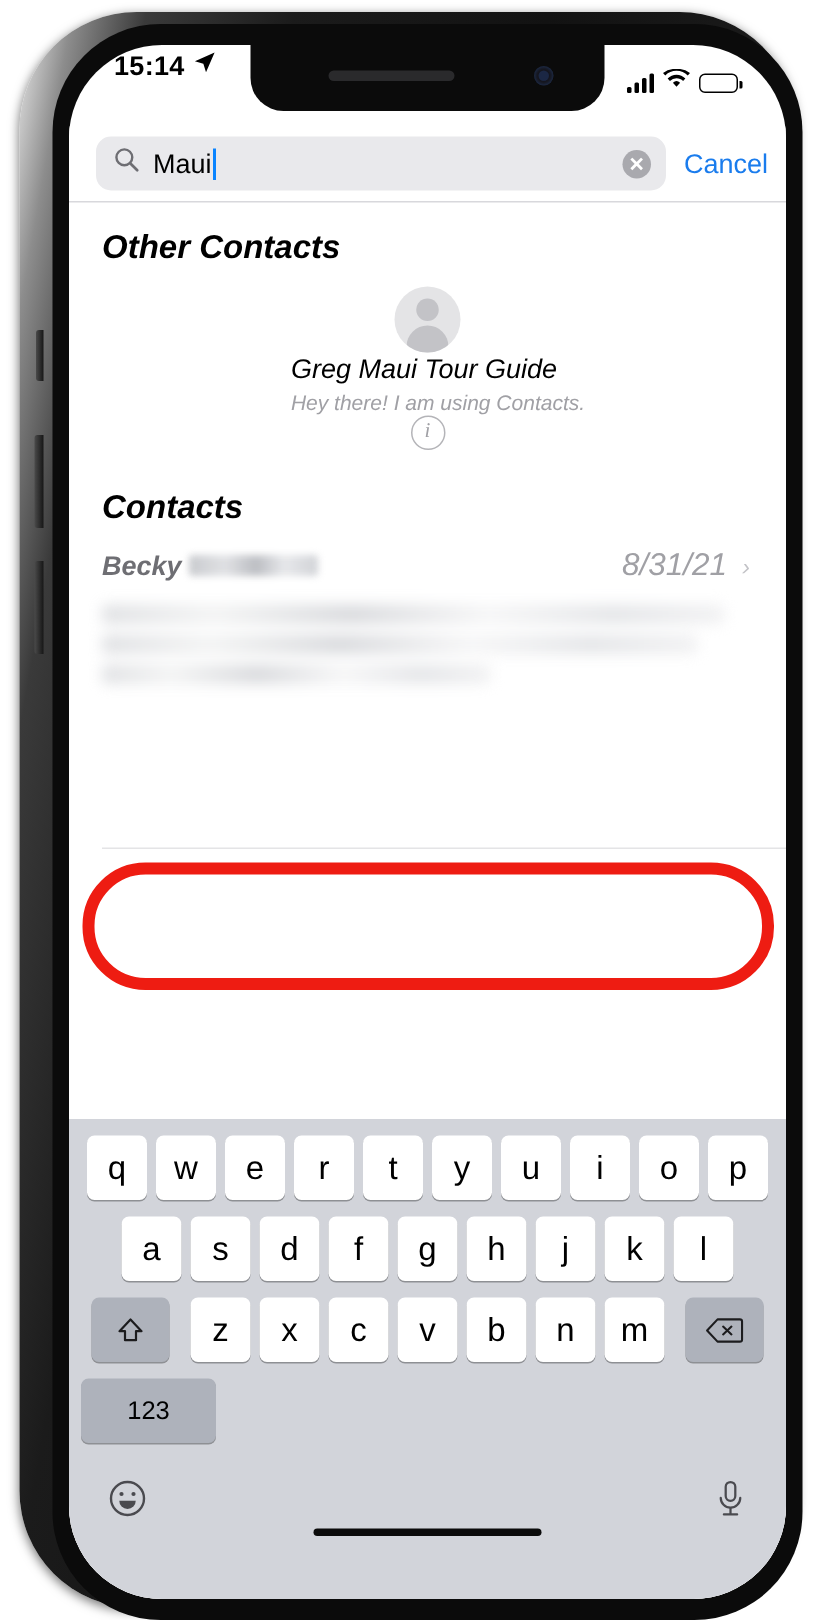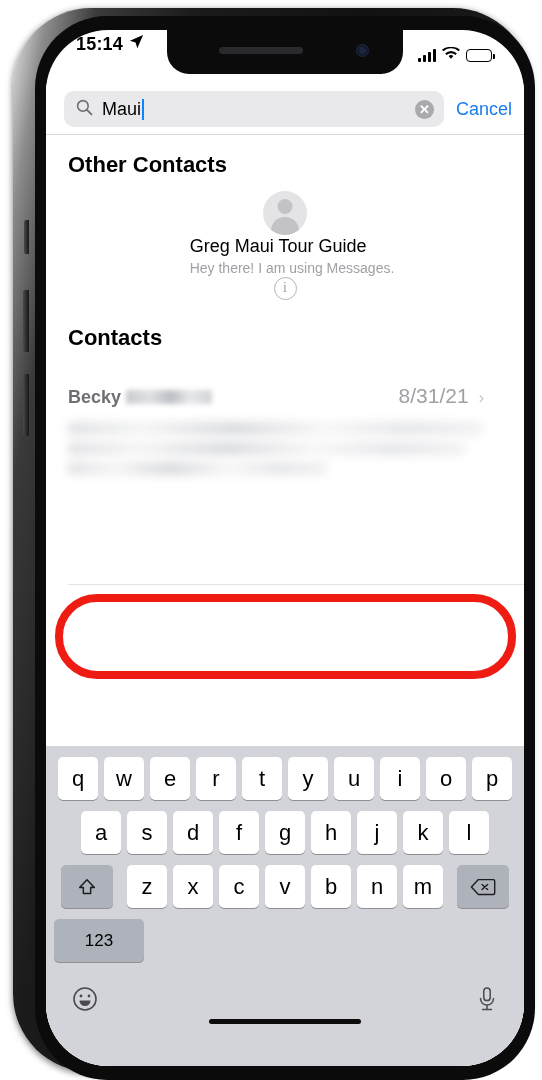--- a/index.html
+++ b/index.html
@@ -126,20 +126,21 @@
   }
   #search-divider {
     position: absolute; top: 104px; left: 0; right: 0;
     height: 1px; background: #d8d8dc; z-index: 19;
   }
 
   
   #results {
     position: absolute; top: 105px; left: 0; right: 0; bottom: 0;
     background: #fff;
+    font-style: italic;
   }
   .section-header {
     font-size: 22px; font-weight: bold; color: #000;
     padding: 17px 0 9px 22px;
   }
   #contact-row {
     display: flex; align-items: center; padding: 4px 22px 8px 22px; flex-direction: column;
   }
   #contact-avatar {
     width: 44px; height: 44px; border-radius: 50%;
@@ -161,21 +162,21 @@
   #contact-info {
     width: 23px; height: 23px; border-radius: 50%;
     border: 1.4px solid #b4b4b8; color: #a0a0a5;
     font-size: 14px; font-family: "Liberation Serif", serif;
     display:flex; align-items:center; justify-content:center;
     flex: none;
   }
 
   
   #message-rows { position: relative; }
-  .msg-row { padding: 5px 40px 8px 22px; margin-top: 19px; }
+  .msg-row { padding: 5px 24px 8px 22px; }
   .msg-top { display: flex; align-items: baseline; }
   .msg-name { font-size: 18px; font-weight: bold; color: #6e6e73; }
   .blur-chip {
     display: inline-block; height: 14px; margin-left: 5px;
     border-radius: 2px; position: relative; top: 1px;
     background: linear-gradient(90deg,#c6c8cc 0%,#dfe0e3 28%,#b9bbc0 52%,
                 #e6e7ea 74%,#cfd1d5 100%);
     filter: blur(2.4px); opacity: .95;
   }
   .msg-date { margin-left: auto; font-size: 21px; color: #a0a0a5; }
@@ -317,21 +318,21 @@
     <div id="search-divider"></div>
 
     <div id="results">
 
       <div class="section-header">Other Contacts</div>
 
       <div id="contact-row">
         <div id="contact-avatar"></div>
         <div id="contact-text">
           <div id="contact-name">Greg Maui Tour Guide</div>
-          <div id="contact-status">Hey there! I am using Messages.</div>
+          <div id="contact-status">Hey there! I am using Contacts.</div>
         </div>
         <div id="contact-info">i</div>
       </div>
 
       <div class="section-header">Contacts</div>
 
       <div id="message-rows">
 
         <div class="msg-row">
           <div class="msg-top">

